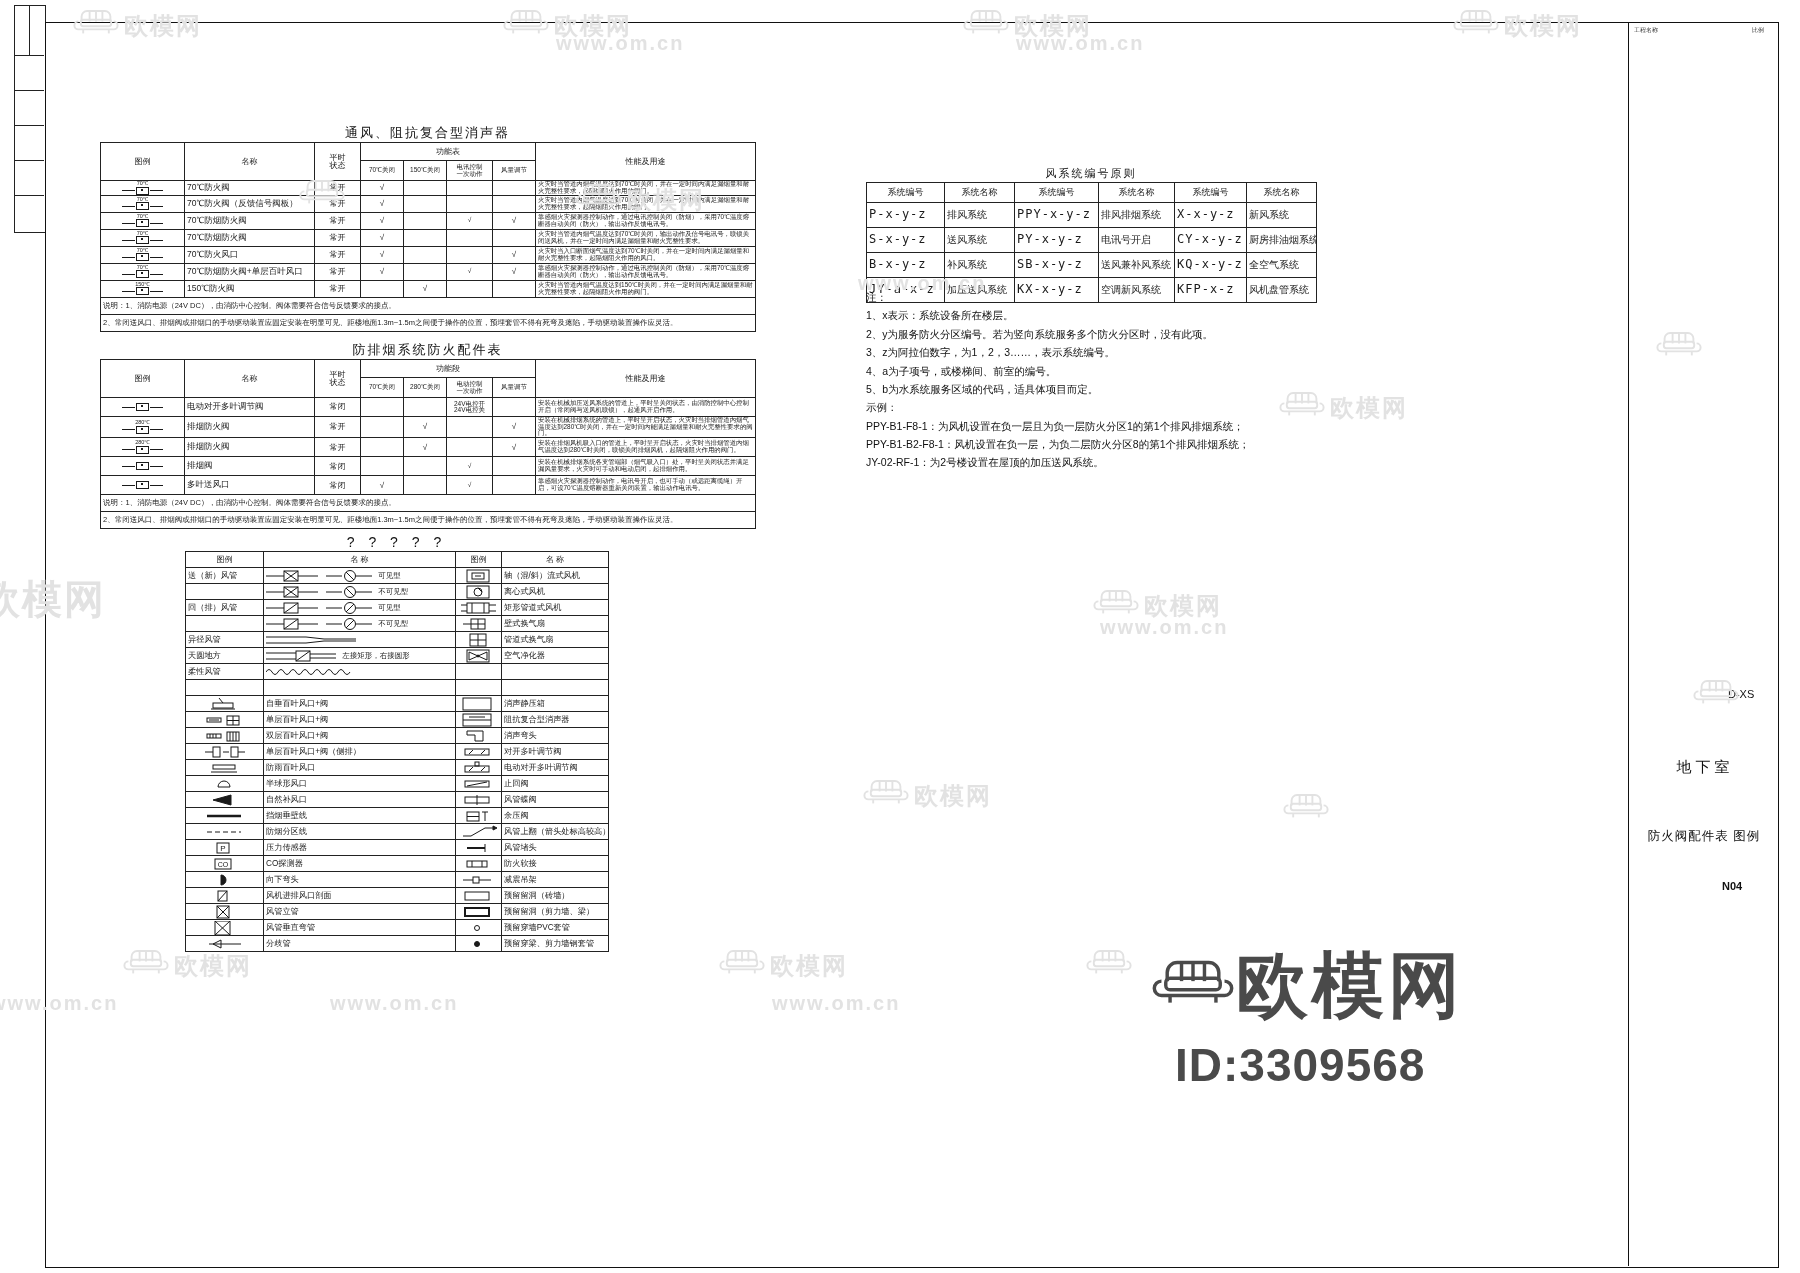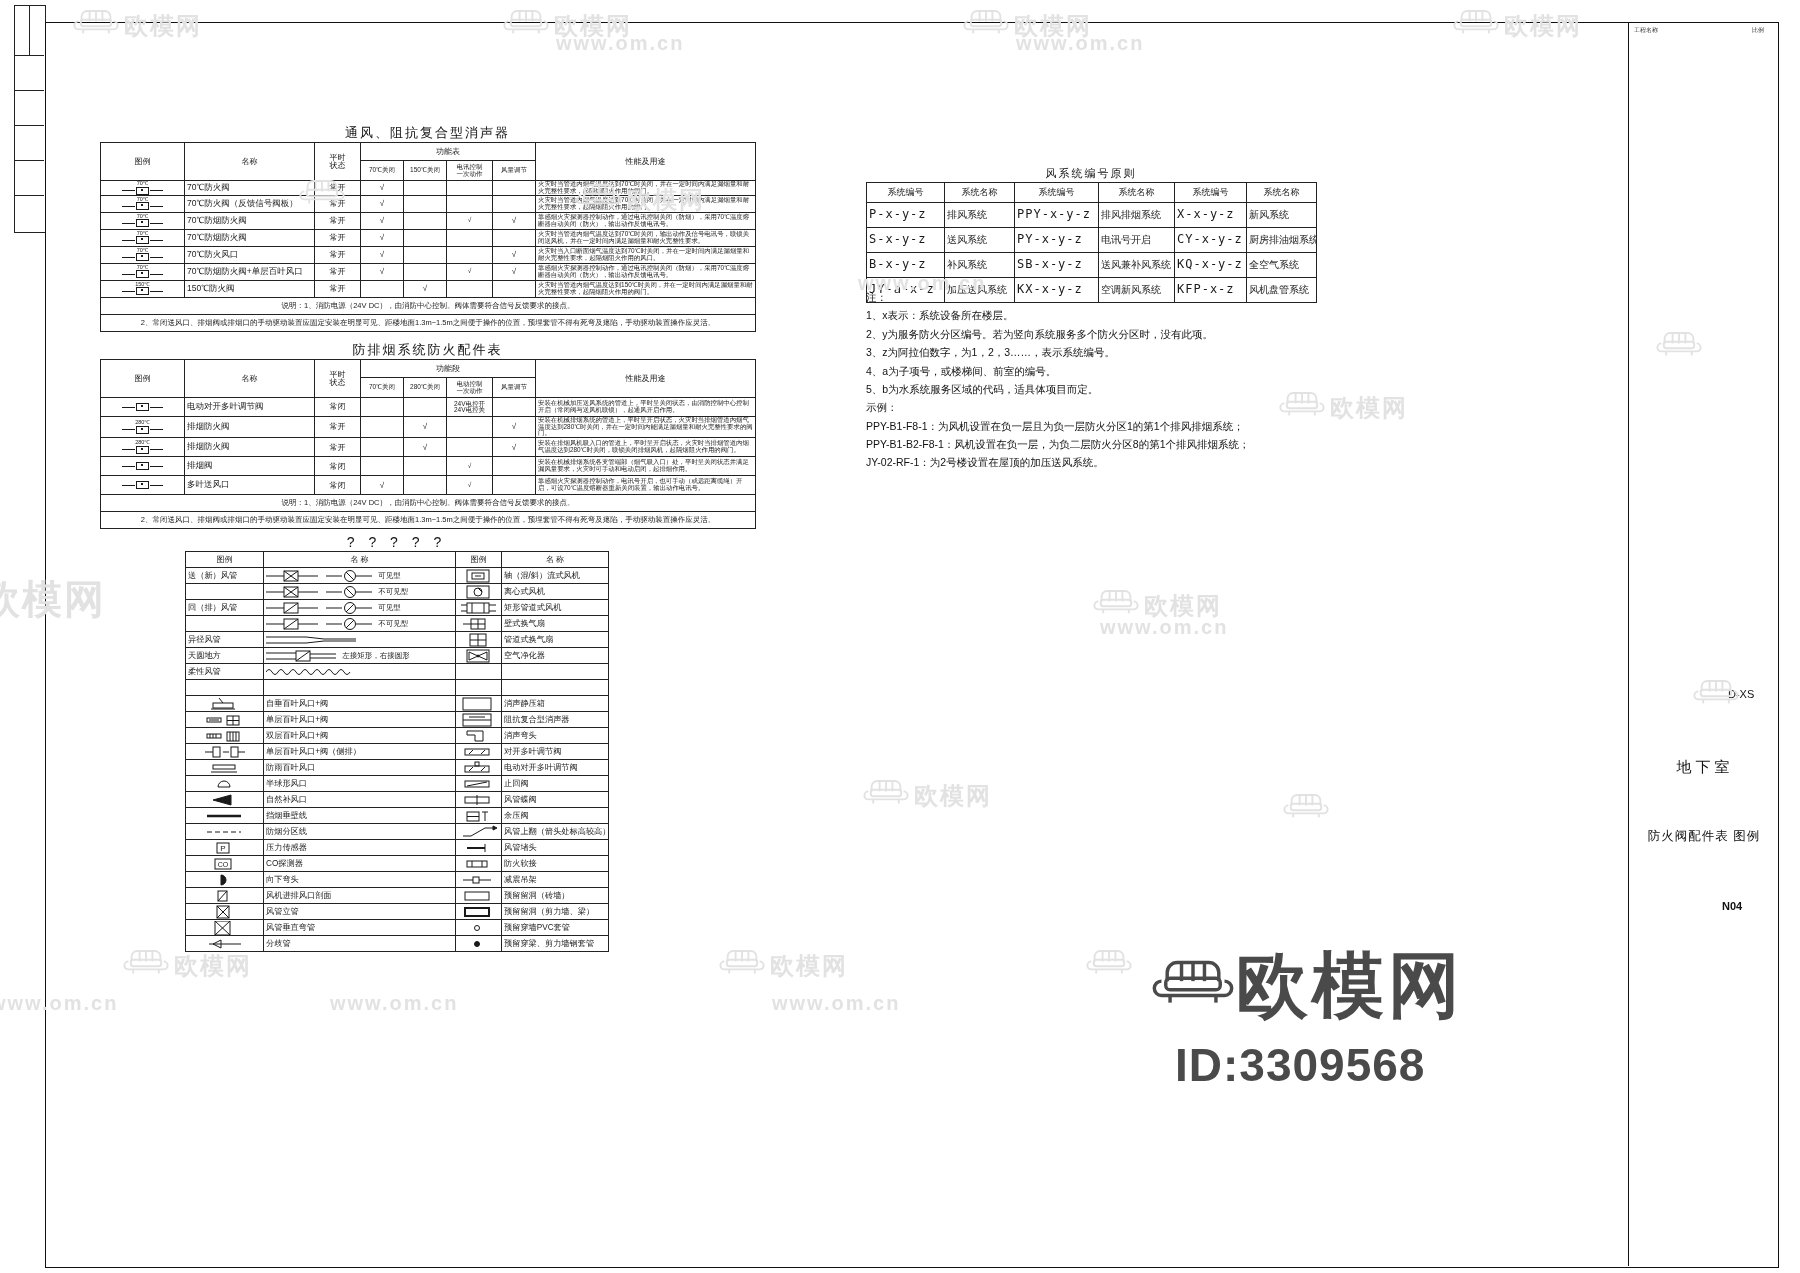--- a/index.html
+++ b/index.html
@@ -13,21 +13,21 @@
   
   table.dtab{border-collapse:collapse;table-layout:fixed;background:#fff;}
   table.dtab td,table.dtab th{border:1px solid #222;padding:0 2px;font-weight:normal;
       font-size:8px;line-height:1.15;overflow:hidden;white-space:nowrap;}
   table.dtab{border:1.5px solid #111;}
   .tbl-title{font-size:13px;letter-spacing:2px;text-align:center;color:#111;}
   .c-desc{font-size:6.4px !important;white-space:normal !important;line-height:1.05 !important;}
   .c-name{text-align:left;font-size:8.5px !important;}
   .cc{text-align:center;}
   .fsub{font-size:6.5px !important;white-space:pre-line !important;text-align:center;line-height:1 !important;}
-  .note-row td{text-align:center;font-size:7.5px !important;white-space:normal !important;line-height:1.05 !important;margin-top:12px;}
+  .note-row td{text-align:left;font-size:7.5px !important;white-space:normal !important;line-height:1.05 !important;margin-top:12px;}
   
   .symwrap{display:flex;flex-direction:column;align-items:center;justify-content:center;}
   .dlab{font-size:5.5px;line-height:1;color:#1a1a1a;}
   .dsym{display:inline-flex;align-items:center;height:8px;}
   .dsym .dl{width:13px;border-top:1px solid #1a1a1a;}
   .dsym .db{width:11px;height:6px;border:1px solid #1a1a1a;margin:0 1px;background:#fff;position:relative;}
   .dsym .db::after{content:"";position:absolute;left:4px;top:1px;width:2px;height:2px;background:#1a1a1a;}
   
   table.ntab td{font-size:10px;height:24px;}
   .ncode{font-family:"DejaVu Sans Mono",monospace;font-size:12px !important;letter-spacing:1px;}
@@ -958,21 +958,21 @@
               </svg>
             </span></td>
           <td class="lg-name">预留穿梁、剪力墙钢套管</td>
         </tr>
       </tbody>
   </table>
 
   <div class="abs tb-text" style="left:1728px;top:688px;width:40px;font-size:11px;text-align:left;">D-XS</div>
   <div class="abs tb-text" style="left:1640px;top:758px;width:130px;font-size:15px;letter-spacing:4px;">地下室</div>
   <div class="abs tb-text" style="left:1632px;top:828px;width:144px;font-size:12.5px;letter-spacing:1px;">防火阀配件表 图例</div>
-  <div class="abs tb-text" style="left:1722px;top:900px;width:44px;font-size:11px;font-weight:bold;text-align:left;">N04</div>
+  <div class="abs tb-text" style="left:1722px;top:880px;width:44px;font-size:11px;font-weight:bold;text-align:left;">N04</div>
 
   <div class="abs wm" style="left:72px;top:8px;">
       <span class="wm-sofa"><svg width="48" height="30" viewBox="0 0 60 36" fill="none" stroke="#e2e2e2" stroke-width="2.4">
           <path d="M12 16 v-6 a7 7 0 0 1 7 -7 h22 a7 7 0 0 1 7 7 v6"></path>
           <line x1="22" y1="4" x2="22" y2="16"></line>
           <line x1="30" y1="3" x2="30" y2="16"></line>
           <line x1="38" y1="4" x2="38" y2="16"></line>
           <path d="M8 16 a5 5 0 0 0 -5 5 a5 5 0 0 0 5 5 h44 a5 5 0 0 0 5 -5 a5 5 0 0 0 -5 -5"></path>
           <rect x="11" y="14" width="38" height="8" rx="3"></rect>
           <line x1="14" y1="26" x2="14" y2="31"></line>

